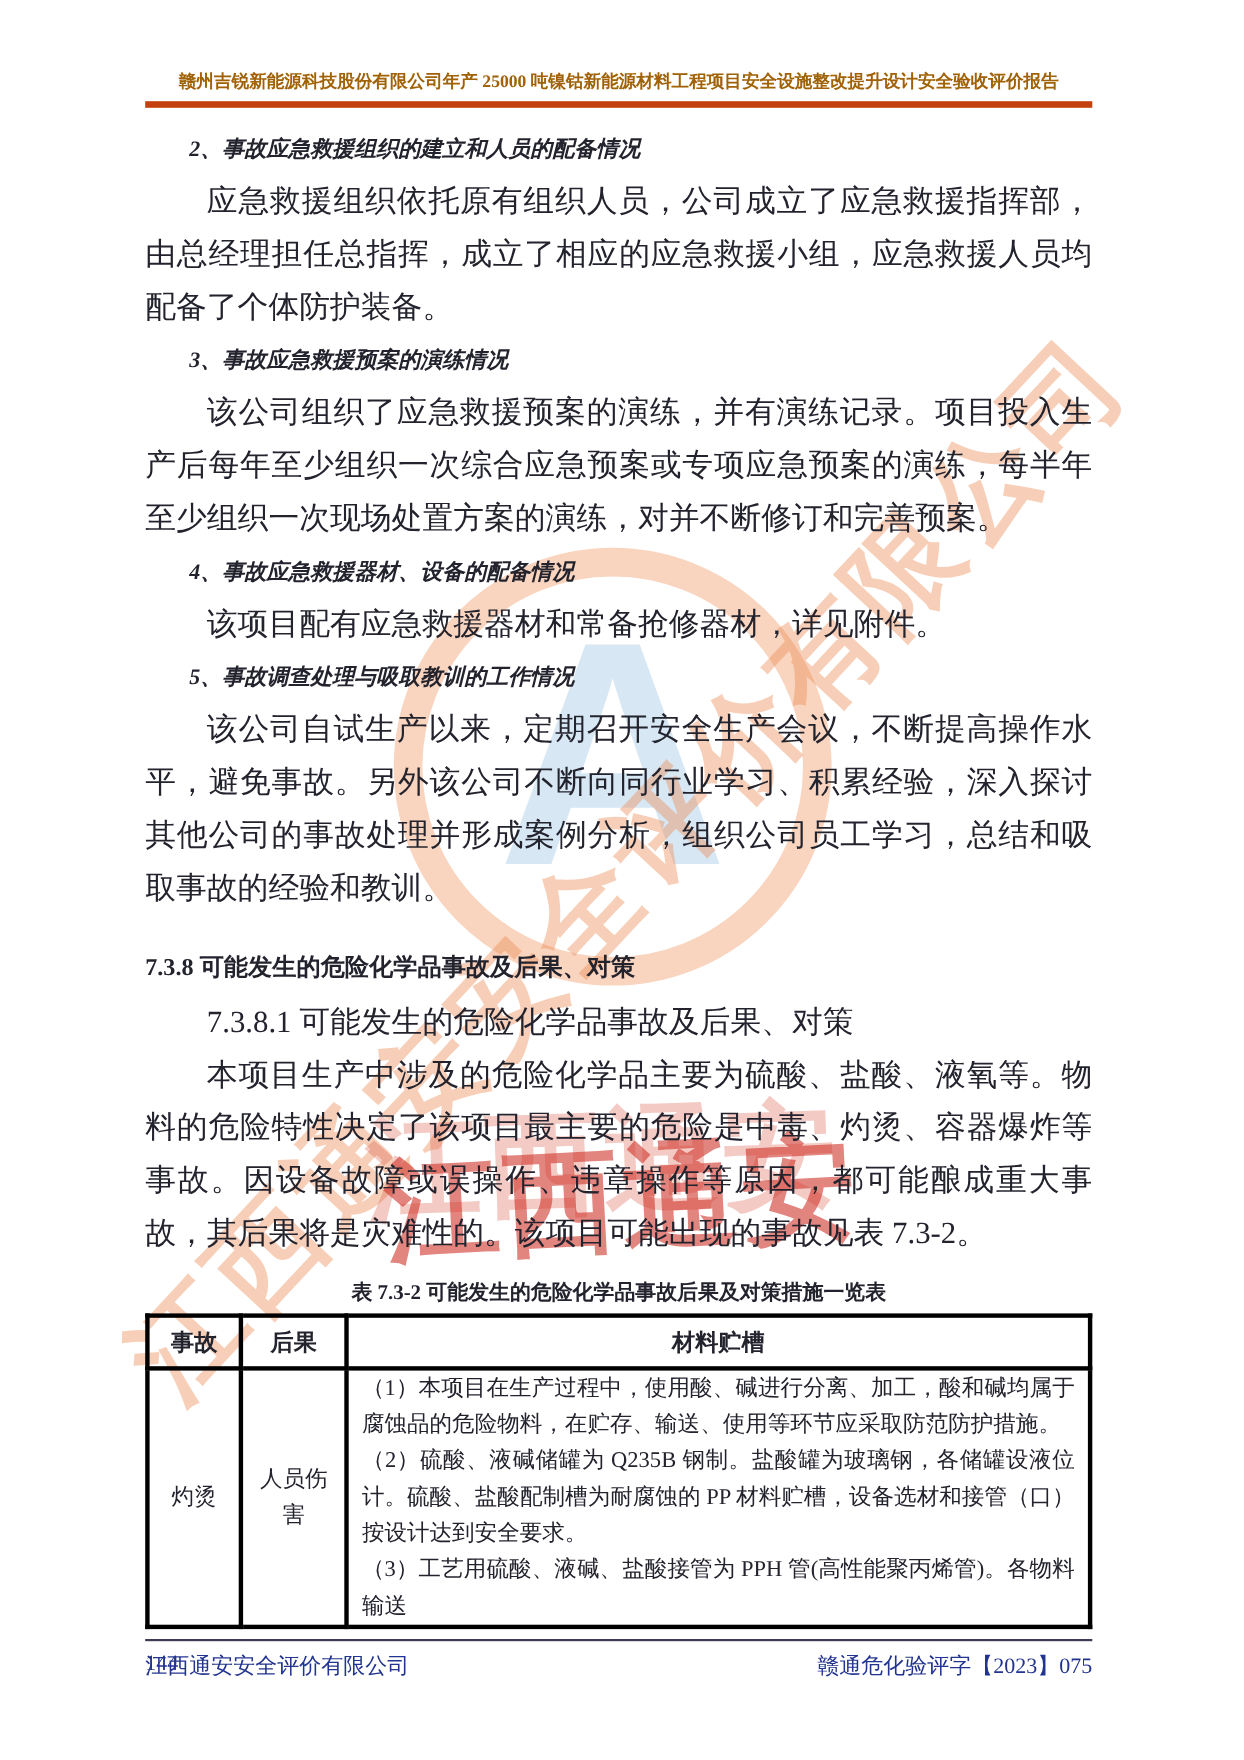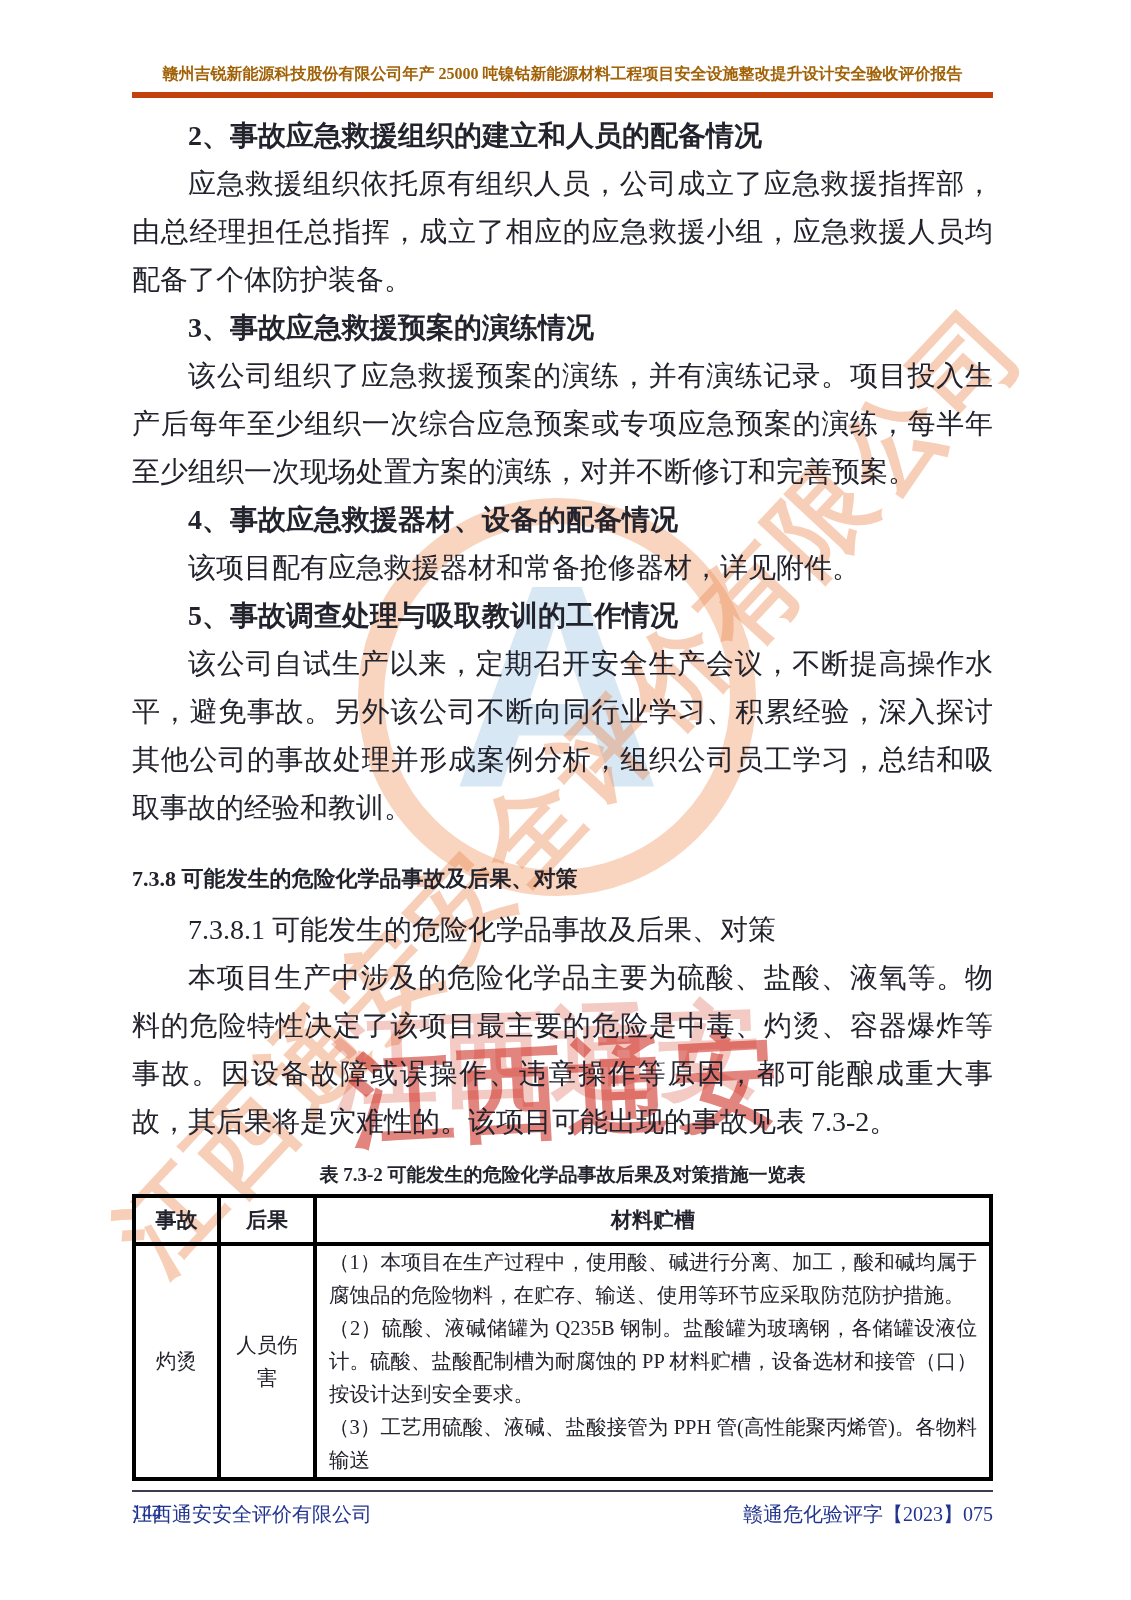--- a/index.html
+++ b/index.html
@@ -66,22 +66,23 @@
     text-align:center;
     font-size:16px; font-weight:bold;
     color:#a16207;
     padding-bottom:7px;
     border-bottom:6px solid #c2410c;
     white-space:nowrap;
   }
   .body-text { margin-top:14px; }
   .block-heading {
     font-weight:bold;
-    font-size:28px; line-height:48px;
+    font-size:20px; line-height:48px;
     text-indent:2em;
+    font-style:italic;
   }
   .block-para {
     font-size:28px; line-height:48px;
     text-indent:2em;
     text-align:justify;
   }
   .block-section {
     font-weight:bold;
     font-size:22px; line-height:50px;
     margin-top:22px;

